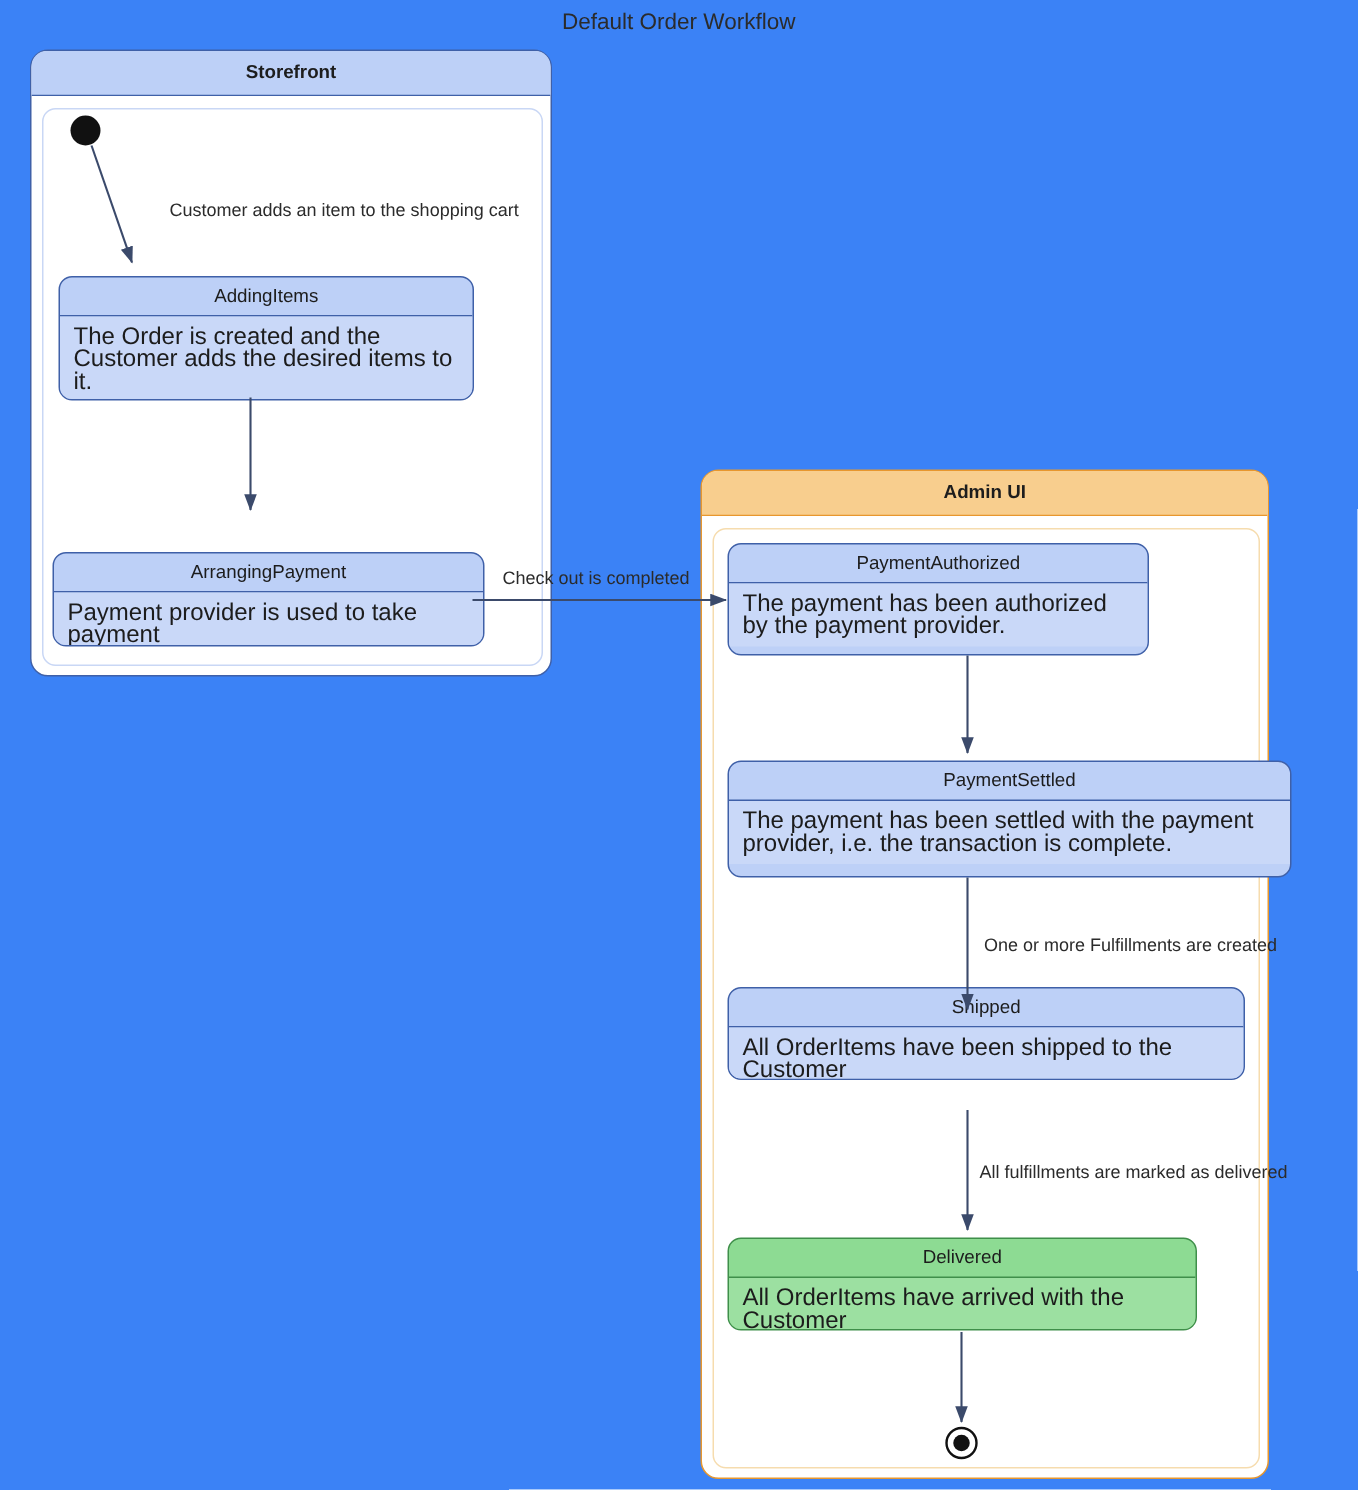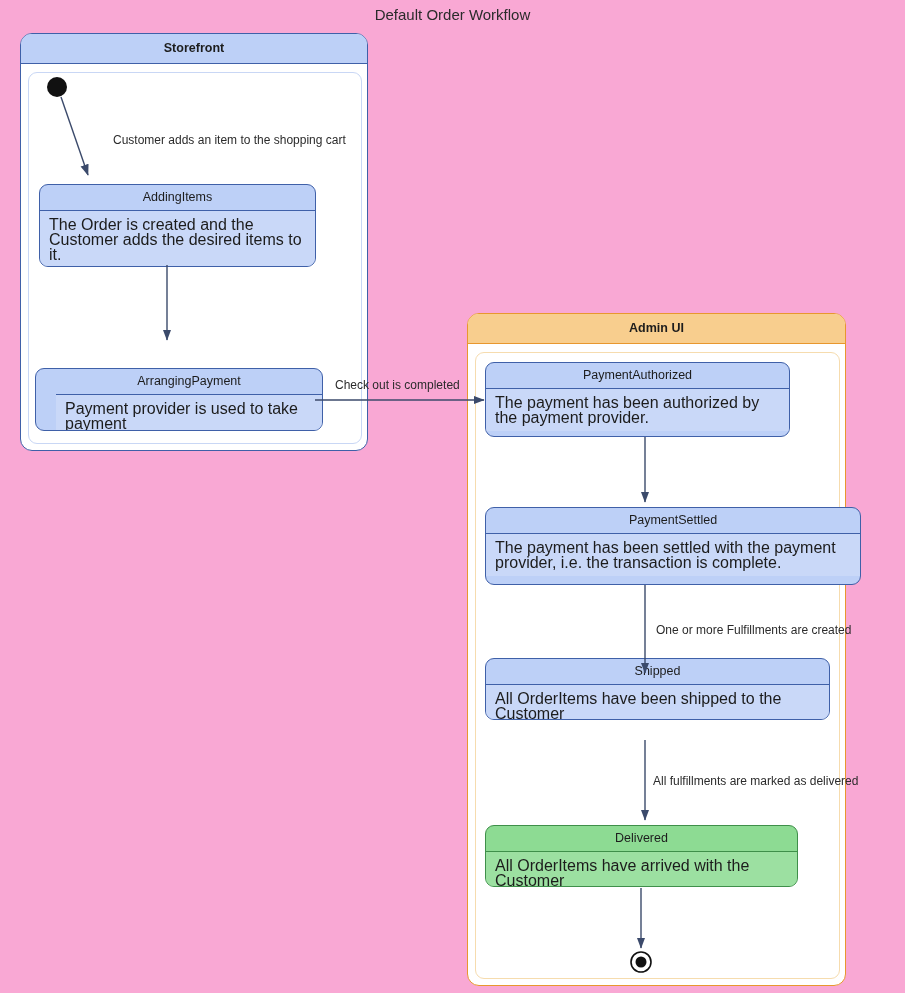--- a/index.html
+++ b/index.html
@@ -8,21 +8,21 @@
     background: #ffffff;
   }
   body {
     font-family: "Liberation Sans", sans-serif;
   }
   #canvas {
     position: relative;
     width: 905px;
     height: 993px;
     overflow: hidden;
-    background: #f9a8d4;
+    background: #3b82f6;
   }
   #diagram-title {
     position: absolute;
     left: 0;
     top: 6px;
     width: 905px;
     text-align: center;
     font-size: 15px;
     color: #2b2b2b;
   }
@@ -129,31 +129,31 @@
 
   <div class="group-box storefront" style="left:20px; top:33px; width:348px; height:418px;">
     <div class="group-header">Storefront</div>
     <div class="group-inner" style="left:7px; top:38px; width:334px; height:372px;"></div>
 
     <div class="state" style="left:18px; top:150px; width:277px; height:83px;">
       <div class="state-title">AddingItems</div>
       <div class="state-desc">The Order is created and the Customer adds the desired items to it.</div>
     </div>
 
-    <div class="state" style="left:14px; top:334px; width:288px; height:63px;padding-left:20px;">
+    <div class="state" style="left:14px; top:334px; width:288px; height:63px;">
       <div class="state-title">ArrangingPayment</div>
       <div class="state-desc">Payment provider is used to take payment</div>
     </div>
   </div>
 
   <div class="group-box admin" style="left:467px; top:313px; width:379px; height:673px;">
     <div class="group-header">Admin UI</div>
     <div class="group-inner" style="left:7px; top:38px; width:365px; height:627px;"></div>
 
-    <div class="state" style="left:17px; top:48px; width:305px; height:75px;">
+    <div class="state" style="left:17px; top:48px; width:281px; height:75px;">
       <div class="state-title">PaymentAuthorized</div>
       <div class="state-desc">The payment has been authorized by the payment provider.</div>
     </div>
 
     <div class="state" style="left:17px; top:193px; width:376px; height:78px;">
       <div class="state-title">PaymentSettled</div>
       <div class="state-desc">The payment has been settled with the payment provider, i.e. the transaction is complete.</div>
     </div>
 
     <div class="state" style="left:17px; top:344px; width:345px; height:62px;">

